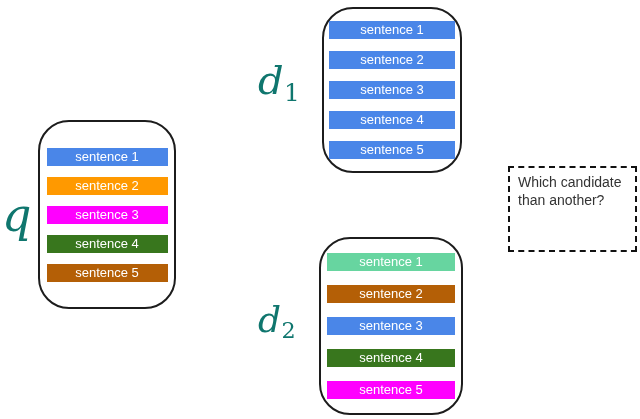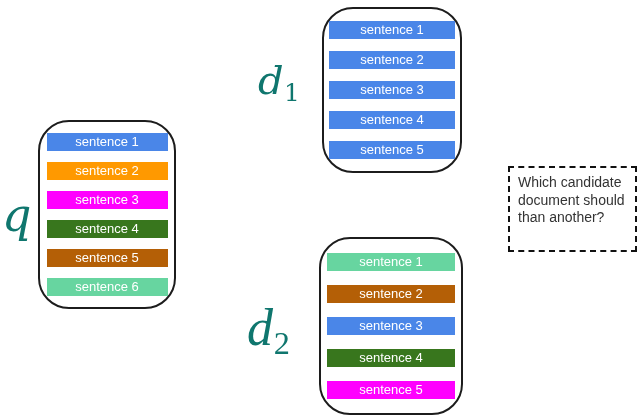--- a/index.html
+++ b/index.html
@@ -42,21 +42,21 @@
   .panel-d2 .bar { width: 128px; }
   .math-label {
     position: absolute;
     font-family: "DejaVu Serif", serif;
     font-style: italic;
     color: #0f766e;
     line-height: 1;
   }
   .label-q  { left: 2px;   top: 192px; font-size: 46px; }
   .label-d1 { left: 258px; top: 60px;  font-size: 40px; }
-  .label-d2 { left: 247px; top: 302px; font-size: 52px; font-family: Liberation Serif, serif; }
+  .label-d2 { left: 258px; top: 302px; font-size: 36px; }
   .math-label sub {
     font-style: normal;
     font-size: 0.62em;
     vertical-align: baseline;
     position: relative;
     top: 0.28em;
     left: 0.02em;
   }
   .question-box {
     position: absolute;
@@ -81,21 +81,20 @@
   <div class="math-label label-q">
     <span>q</span>
   </div>
 
   <div class="panel panel-q">
     <div class="bar" style="background-color: rgb(74, 134, 232);">sentence 1</div>
     <div class="bar" style="background-color: rgb(255, 153, 0);">sentence 2</div>
     <div class="bar" style="background-color: rgb(255, 0, 255);">sentence 3</div>
     <div class="bar" style="background-color: rgb(56, 118, 29);">sentence 4</div>
     <div class="bar" style="background-color: rgb(180, 95, 6);">sentence 5</div>
-    <div class="bar" style="background-color: rgb(103, 213, 160);">sentence 6</div>
   </div>
 
   <div class="math-label label-d1">
     <span>d</span><sub>1</sub>
   </div>
 
   <div class="panel panel-d1">
     <div class="bar" style="background-color: rgb(74, 134, 232);">sentence 1</div>
     <div class="bar" style="background-color: rgb(74, 134, 232);">sentence 2</div>
     <div class="bar" style="background-color: rgb(74, 134, 232);">sentence 3</div>
@@ -110,17 +109,16 @@
   <div class="panel panel-d2">
     <div class="bar" style="background-color: rgb(103, 213, 160);">sentence 1</div>
     <div class="bar" style="background-color: rgb(180, 95, 6);">sentence 2</div>
     <div class="bar" style="background-color: rgb(74, 134, 232);">sentence 3</div>
     <div class="bar" style="background-color: rgb(56, 118, 29);">sentence 4</div>
     <div class="bar" style="background-color: rgb(255, 0, 255);">sentence 5</div>
   </div>
 
   <div class="question-box">
     <div>Which candidate</div>
-    <div>document should</div>
     <div>than another?</div>
   </div>
 
 </div>
 
 </body></html>

